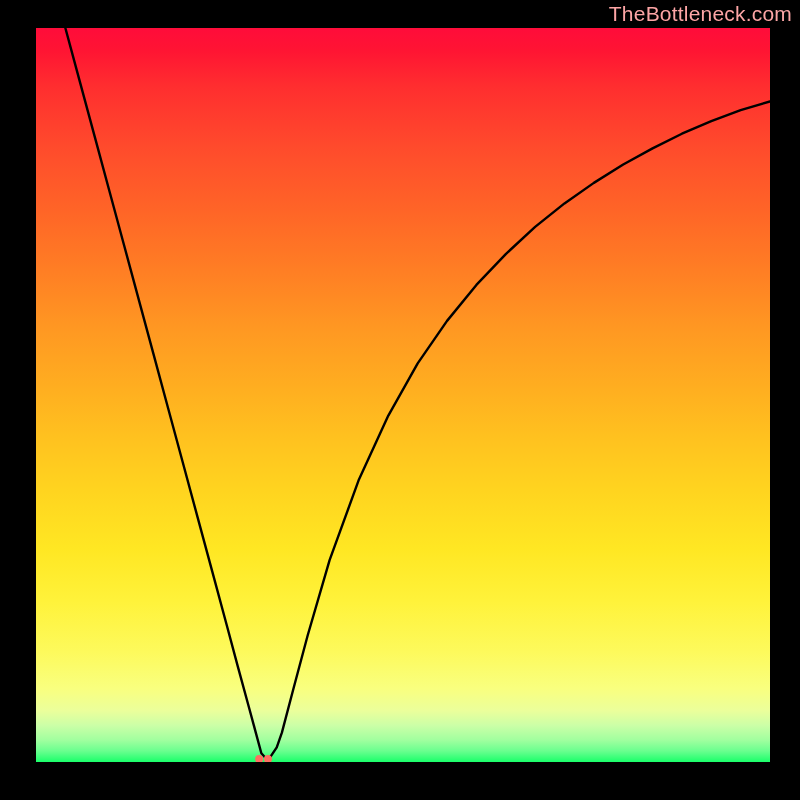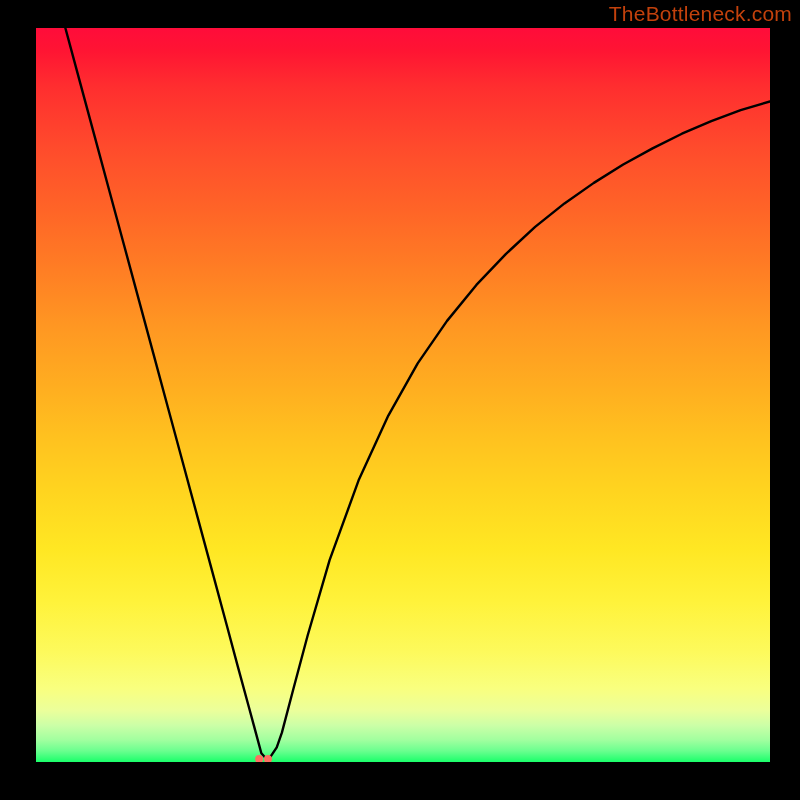--- a/index.html
+++ b/index.html
@@ -14,21 +14,21 @@
   .frame {
     position: relative;
     width: 800px;
     height: 800px;
     background: #000;
   }
   .watermark {
     position: absolute;
     top: 2px;
     right: 8px;
-    color: #c2410c;
+    color: #fca5a5;
     font-size: 21px;
     font-weight: 400;
     letter-spacing: 0.2px;
     z-index: 3;
   }
   .plot-bg {
     position: absolute;
     left: 36px;
     top: 28px;
     width: 734px;

